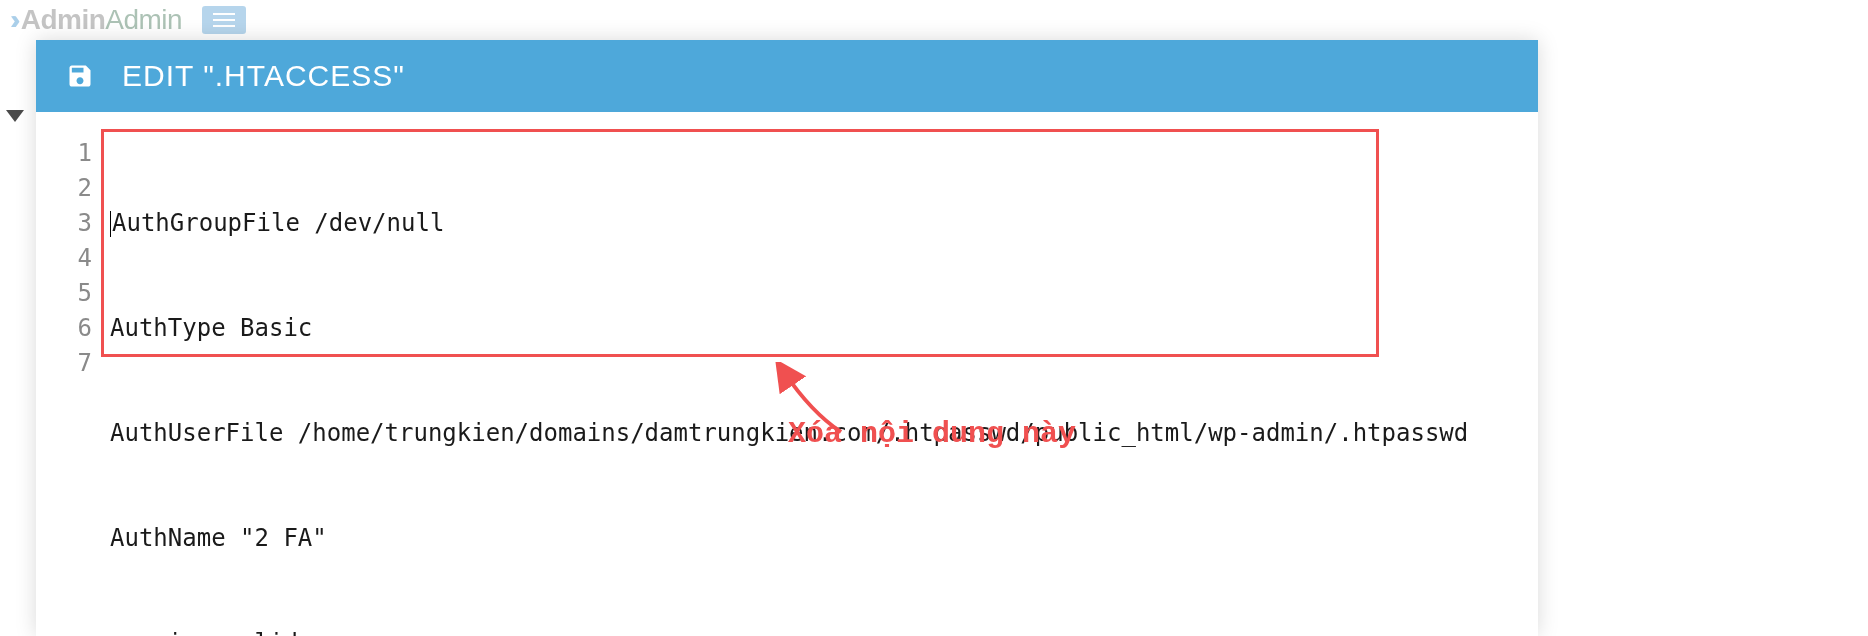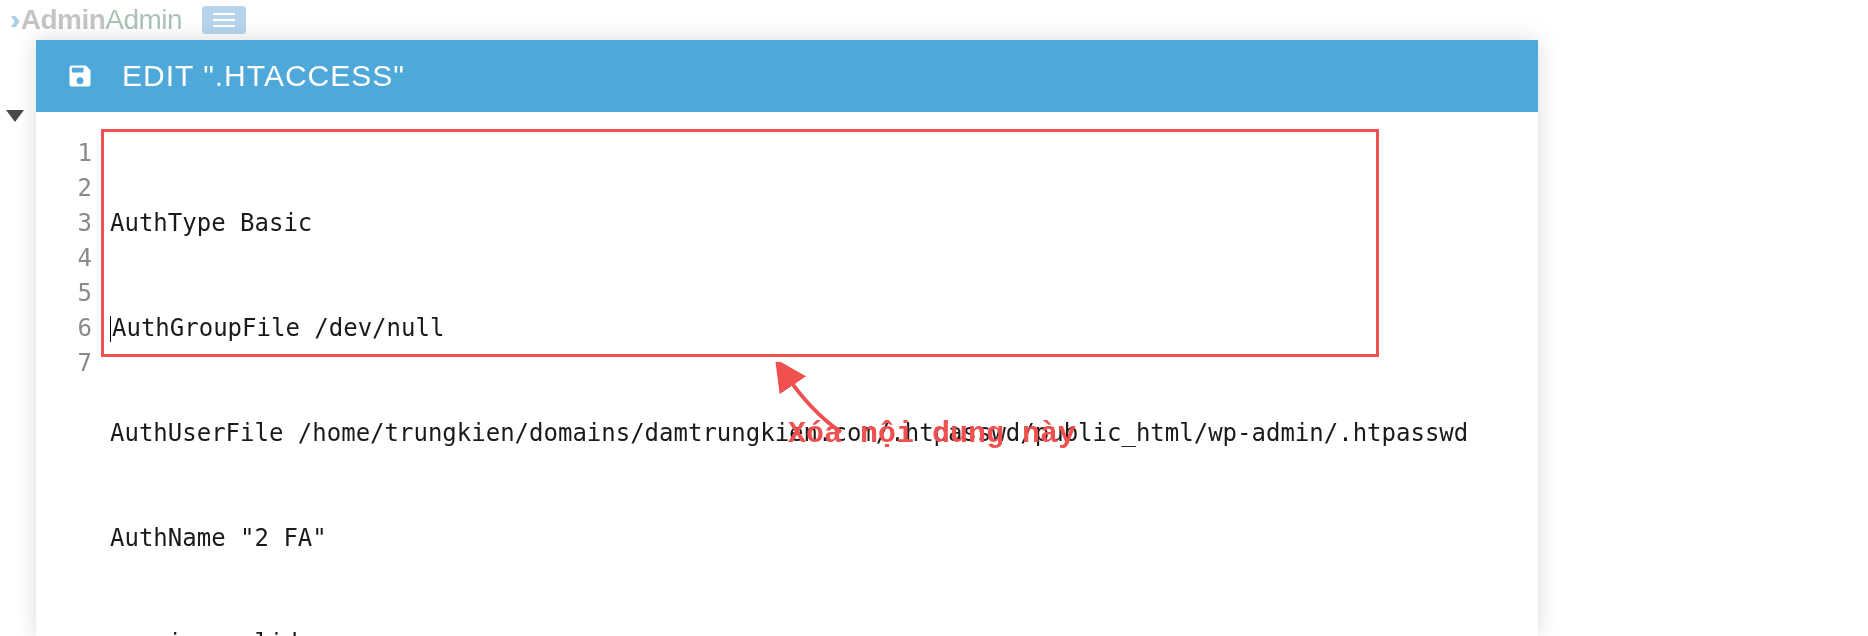--- a/index.html
+++ b/index.html
@@ -214,22 +214,22 @@
     <div class="line-numbers">
       <span>1</span>
       <span>2</span>
       <span>3</span>
       <span>4</span>
       <span>5</span>
       <span>6</span>
       <span>7</span>
     </div>
     <div class="code-wrap">
+      <span class="code-line"><span class="cursor-caret"></span><span>AuthGroupFile /dev/null</span></span>
       <span class="code-line">AuthType Basic</span>
-      <span class="code-line"><span class="cursor-caret"></span><span>AuthGroupFile /dev/null</span></span>
       <span class="code-line">AuthUserFile /home/trungkien/domains/damtrungkien.com/.htpasswd/public_html/wp-admin/.htpasswd</span>
       <span class="code-line">AuthName "2 FA"</span>
       <span class="code-line">require valid-user</span>
       
       <span class="code-line"></span>
     </div>
 
     <div class="highlight-box"></div>
 
     <svg class="annotation-arrow" width="90" height="80" viewBox="0 0 90 80">

